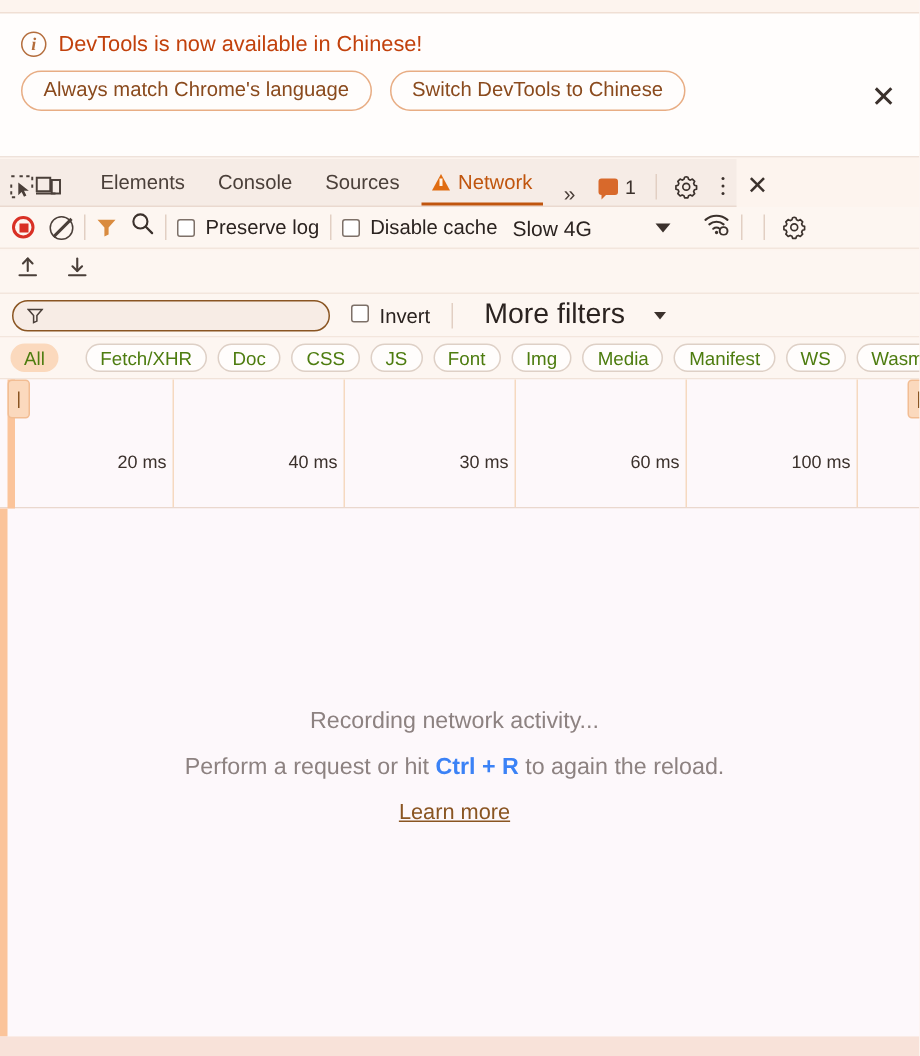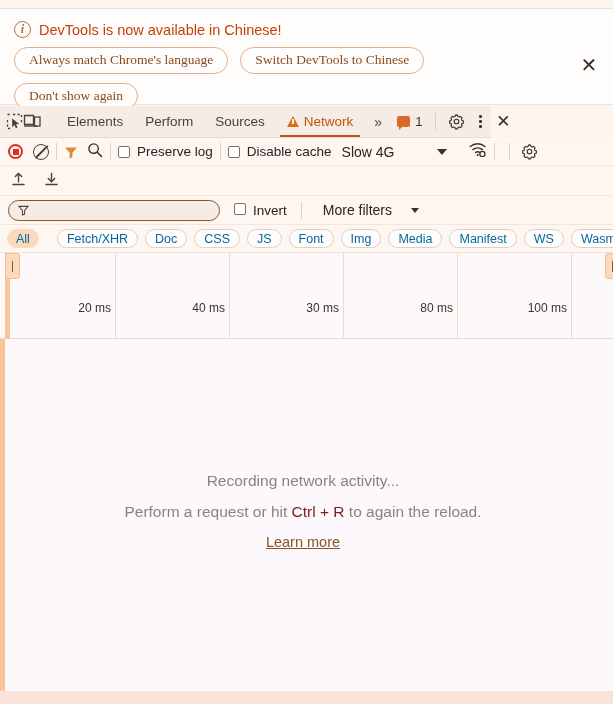--- a/index.html
+++ b/index.html
@@ -51,21 +51,21 @@
     flex-wrap: wrap;
     gap: 9px 12px;
     max-width: 520px;
   }
   .pill-btn {
     border: 1px solid #e8ad84;
     border-radius: 14px;
     background: #fffdfc;
     color: #8a4a1d;
     font-size: 13.5px;
-    font-family: Liberation Serif, serif;
+    font-family: Liberation Sans, sans-serif;
     padding: 5px 14px 6px 14px;
     line-height: 1;
     cursor: pointer;
     white-space: nowrap;
   }
   .banner-close {
     position: absolute;
     right: 12px; top: 45px;
     width: 24px; height: 24px;
     color: #3b312c;
@@ -76,21 +76,21 @@
     font-family: "Liberation Sans", sans-serif;
   }
 
   
   .tabbar {
     position: absolute;
     left: 0; top: 106px;
     width: 491px; height: 32px;
     background: #f6ece6;
     display: flex;
-    align-items: center;
+    align-items: flex-end;
     border-bottom: 1px solid #ead9cf;
     padding-left: 6px;
   }
   .tb-icon {
     width: 26px; height: 26px;
     display: flex; align-items: center; justify-content: center;
     cursor: pointer;
     color: #4a3f39;
   }
   .vdiv {
@@ -288,21 +288,21 @@
     font-size: 10px; color: #4a3f39; margin-top: 48px;
   }
   .invert-label {
     display: flex; align-items: flex-start; gap: 7px;
     font-size: 13.5px; color: #2b2320;
     margin-left: 14px;
     cursor: pointer;
   }
   .more-filters {
     display: flex; align-items: center; gap: 19px;
-    font-size: 14px; color: #2b2320;
+    font-size: 19px; color: #2b2320;
     margin-left: 14px;
     cursor: pointer;
   }
   .caret-sm {
     width: 0; height: 0;
     border-left: 4.5px solid transparent;
     border-right: 4.5px solid transparent;
     border-top: 5.5px solid #3b312c;
   }
 
@@ -316,21 +316,21 @@
     padding-left: 7px;
     gap: 7px;
     border-bottom: 1px solid #f1e3d9;
   }
   .chip {
     height: 19px;
     border: 1px solid #ded0c6;
     border-radius: 10px;
     background: #fffdfc;
     font-size: 12.5px;
-    color: #0369a1;
+    color: #4d7c0f;
     padding: 0 9px;
     display: flex; align-items: center;
     cursor: pointer;
     white-space: nowrap;
   }
   .chip.selected {
     background: #fbd9bd;
     border-color: #fbd9bd;
     padding: 0 8px;
   }
@@ -404,21 +404,21 @@
   .empty-t1 {
     font-size: 15.5px;
     color: #8d8281;
     margin-bottom: 13px;
   }
   .empty-t2 {
     font-size: 15.5px;
     color: #8d8281;
     margin-bottom: 12px;
   }
-  .empty-t2 b { color: #7f1d1d; font-weight: normal; }
+  .empty-t2 b { color: #3b82f6; font-weight: bold; }
   .learn-more {
     font-size: 14.5px;
     color: #8a5522;
     text-decoration: underline;
     cursor: pointer;
   }
   .bottom-strip {
     position: absolute;
     left: 0; top: 691px;
     width: 613px; height: 13px;
@@ -431,21 +431,20 @@
 <div id="app">
 
   <div class="banner">
     <div class="banner-row">
       <span class="info-icon">i</span>
       <span class="banner-text">DevTools is now available in Chinese!</span>
     </div>
     <div class="banner-buttons">
       <button class="pill-btn">Always match Chrome's language</button>
       <button class="pill-btn">Switch DevTools to Chinese</button>
-      <button class="pill-btn">Don't show again</button>
     </div>
     <div class="banner-close">✕</div>
   </div>
 
   <div class="tabbar">
     <div class="tb-icon">
       <svg width="17" height="17" viewBox="0 0 17 17">
         <path d="M1.5 1.5h4M7 1.5h3M11.5 1.5h4v4M1.5 7v3M15.5 7v3M1.5 11.5v4h4" fill="none" stroke="#4a3f39" stroke-width="1.3" stroke-dasharray="2.2 2.2"></path>
         <path d="M6.2 5.6 L6.2 14.2 L8.4 12 L10 15.2 L11.6 14.3 L10 11.2 L13.2 11.1 Z" fill="#4a3f39"></path>
       </svg>
@@ -456,21 +455,21 @@
         <path d="M1 13h13" stroke="#4a3f39" stroke-width="1.4"></path>
         <rect x="11.5" y="4" width="5.5" height="9" fill="none" stroke="#4a3f39" stroke-width="1.3"></rect>
       </svg>
     </div>
     <div class="vdiv"></div>
 
     <div class="tab">
       <span>Elements</span>
     </div>
     <div class="tab">
-      <span>Perform</span>
+      <span>Console</span>
     </div>
     <div class="tab">
       <span>Sources</span>
     </div>
     <div class="tab active">
       <span class="warn-tri"></span>
       <span>Network</span>
     </div>
     <div class="chevrons">»</div>
 
@@ -598,21 +597,21 @@
   <div class="timeline">
     <div class="tl-tick" style="left:115px"></div>
     <div class="tl-tick" style="left:229px"></div>
     <div class="tl-tick" style="left:343px"></div>
     <div class="tl-tick" style="left:457px"></div>
     <div class="tl-tick" style="left:571px"></div>
 
     <div class="tl-label" style="left:115px">20 ms</div>
     <div class="tl-label" style="left:229px">40 ms</div>
     <div class="tl-label" style="left:343px">30 ms</div>
-    <div class="tl-label" style="left:457px">80 ms</div>
+    <div class="tl-label" style="left:457px">60 ms</div>
     <div class="tl-label" style="left:571px">100 ms</div>
 
     <div class="tl-bar" style="left:5px"></div>
     <div class="tl-handle" style="left:5px">
         <i></i>
       </div>
     <div class="tl-handle" style="left:605px">
         <i></i>
       </div>
   </div>

